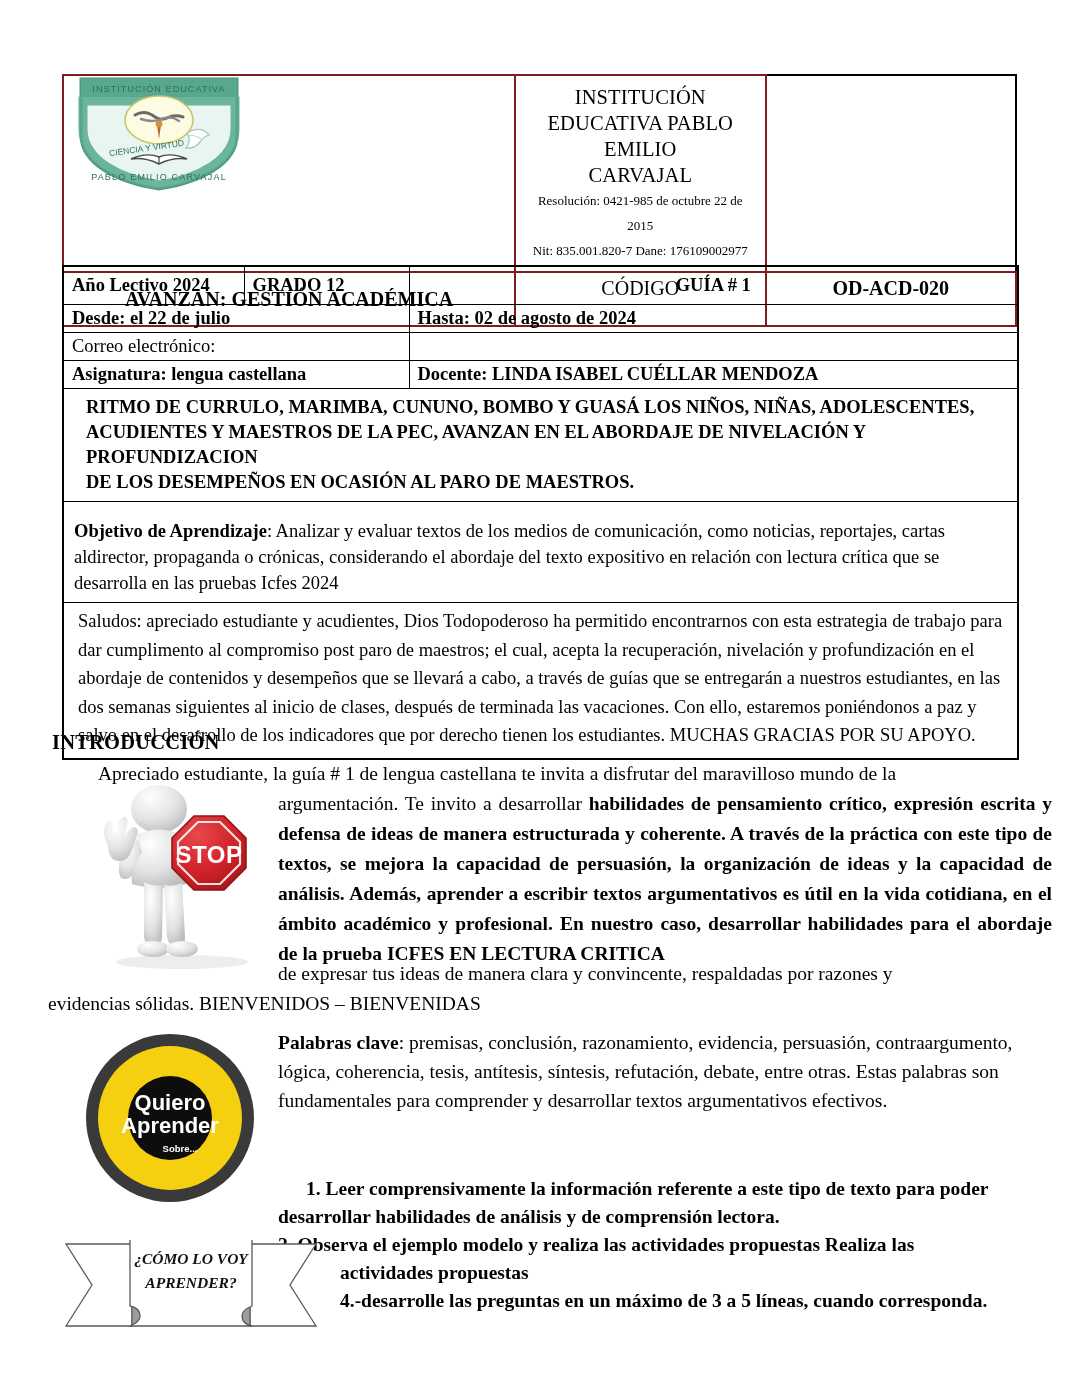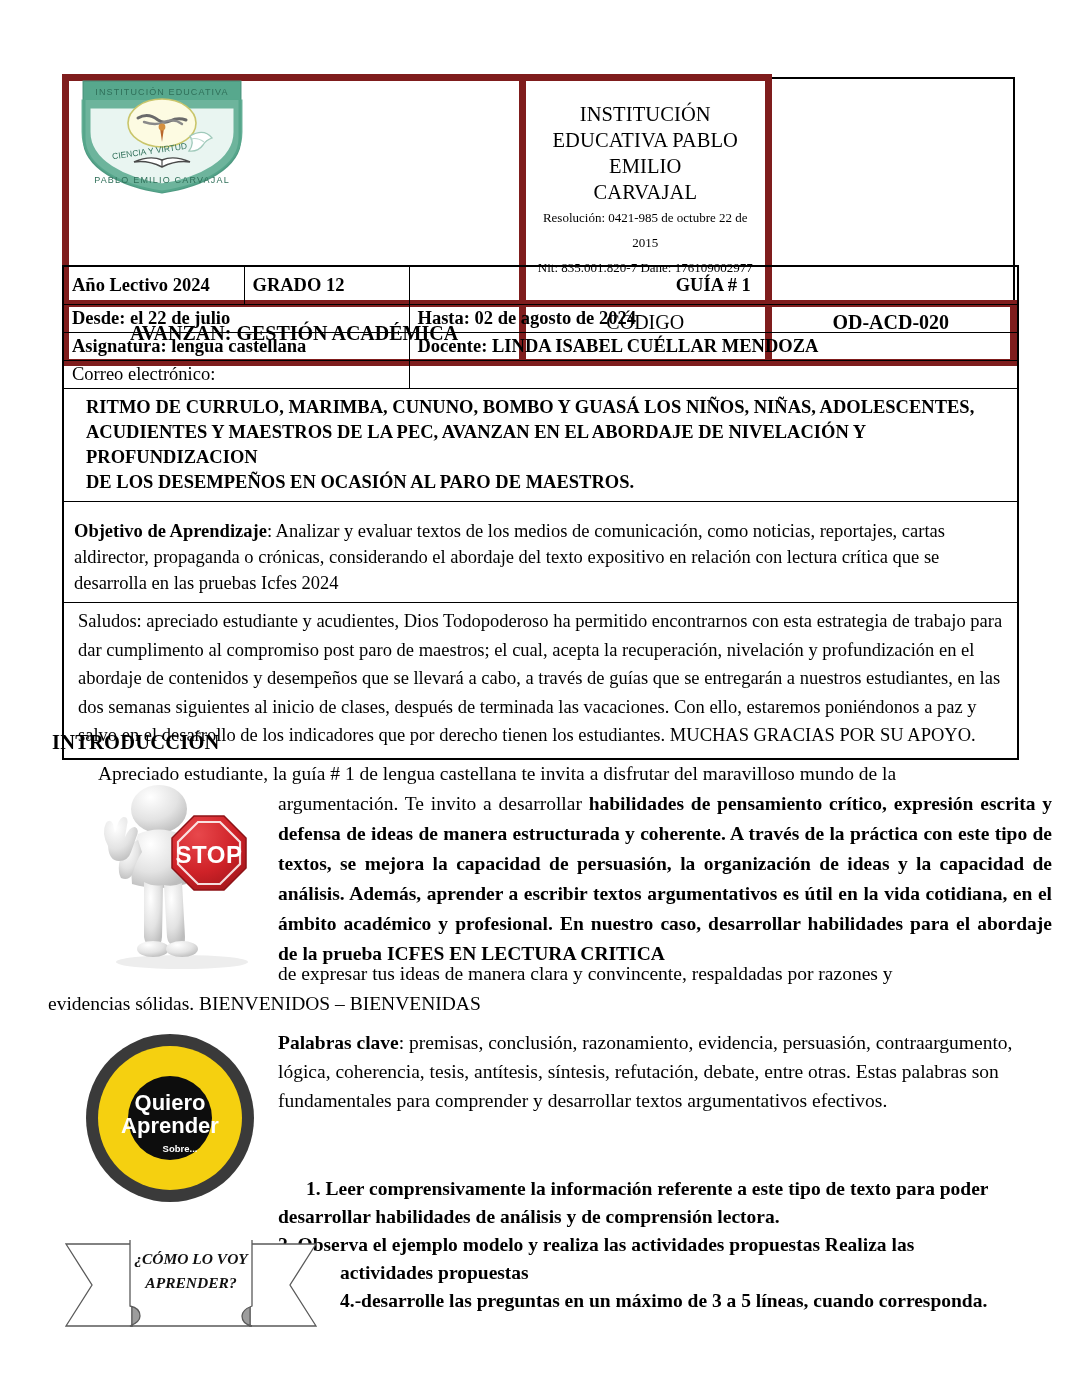--- a/index.html
+++ b/index.html
@@ -9,26 +9,26 @@
     font-family:"Liberation Serif","DejaVu Serif",serif;
     color:#000;
     position:relative;
     overflow:hidden;
   }
   .page{position:relative;width:1080px;height:1397px;}
 
   
   table{border-collapse:collapse;table-layout:fixed;}
   .tbl{border:2px solid #000;}
-  .tbl td{border:7px solid #7f1d1d;vertical-align:middle;padding:2px 6px;}
+  .tbl td{border:2px solid #7f1d1d;vertical-align:middle;padding:2px 6px;}
 
   
   .hdr-table{position:absolute;left:62px;top:74px;width:955px;}
   .hdr-logo-cell{width:450px;height:110px;padding:0 !important;}
-  .hdr-title-cell{text-align:center;font-size:20.5px;line-height:26px;padding:20px 10px !important;}
+  .hdr-title-cell{text-align:center;font-size:20.5px;line-height:26px;padding:8px 10px !important;}
   .hdr-title-cell .l1{letter-spacing:.1px;}
   .hdr-title-cell .sub{font-size:13px;line-height:25px;}
   .proc-cell{text-align:center;font-weight:bold;font-size:20px;line-height:25px;height:48px;width:352px;}
   .codigo-cell{text-align:center;font-size:20px;width:98px;vertical-align:top !important;padding-top:4px !important;}
   .codigo-val{text-align:center;font-weight:bold;font-size:20px;vertical-align:top !important;padding-top:4px !important;}
 
   
   .guide-table{position:absolute;left:62px;top:265px;width:955px;}
   .guide-table td{border:1px solid #000;padding:3px 8px;font-size:18.5px;}
   .g-title{text-align:center;font-weight:bold;font-size:19px;height:23px;}
@@ -119,26 +119,26 @@
     <tr class="g-row2">
       <td class="g-b">Año Lectivo 2024</td>
       <td class="g-b">GRADO 12</td>
       <td class="g-center">GUÍA # 1</td>
     </tr>
     <tr>
       <td colspan="2" class="g-b">Desde: el 22 de julio</td>
       <td class="g-b">Hasta:  02 de agosto de 2024</td>
     </tr>
     <tr>
+      <td colspan="2" class="g-plain">Correo electrónico:</td>
+      <td></td>
+    </tr>
+    <tr>
       <td colspan="2" class="g-b">Asignatura: lengua castellana</td>
       <td class="g-b">Docente: LINDA ISABEL CUÉLLAR MENDOZA</td>
-    </tr>
-    <tr>
-      <td colspan="2" class="g-plain">Correo electrónico:</td>
-      <td></td>
     </tr>
     <tr>
       <td colspan="3" class="g-bigtitle">
         <div>RITMO DE CURRULO, MARIMBA, CUNUNO, BOMBO Y GUASÁ LOS NIÑOS, NIÑAS, ADOLESCENTES,</div>
         <div>ACUDIENTES Y MAESTROS DE LA PEC, AVANZAN EN EL ABORDAJE DE NIVELACIÓN Y PROFUNDIZACION</div>
         <div>DE LOS DESEMPEÑOS EN OCASIÓN AL PARO DE MAESTROS.</div>
       </td>
     </tr>
     <tr>
       <td colspan="3" class="g-obj">

